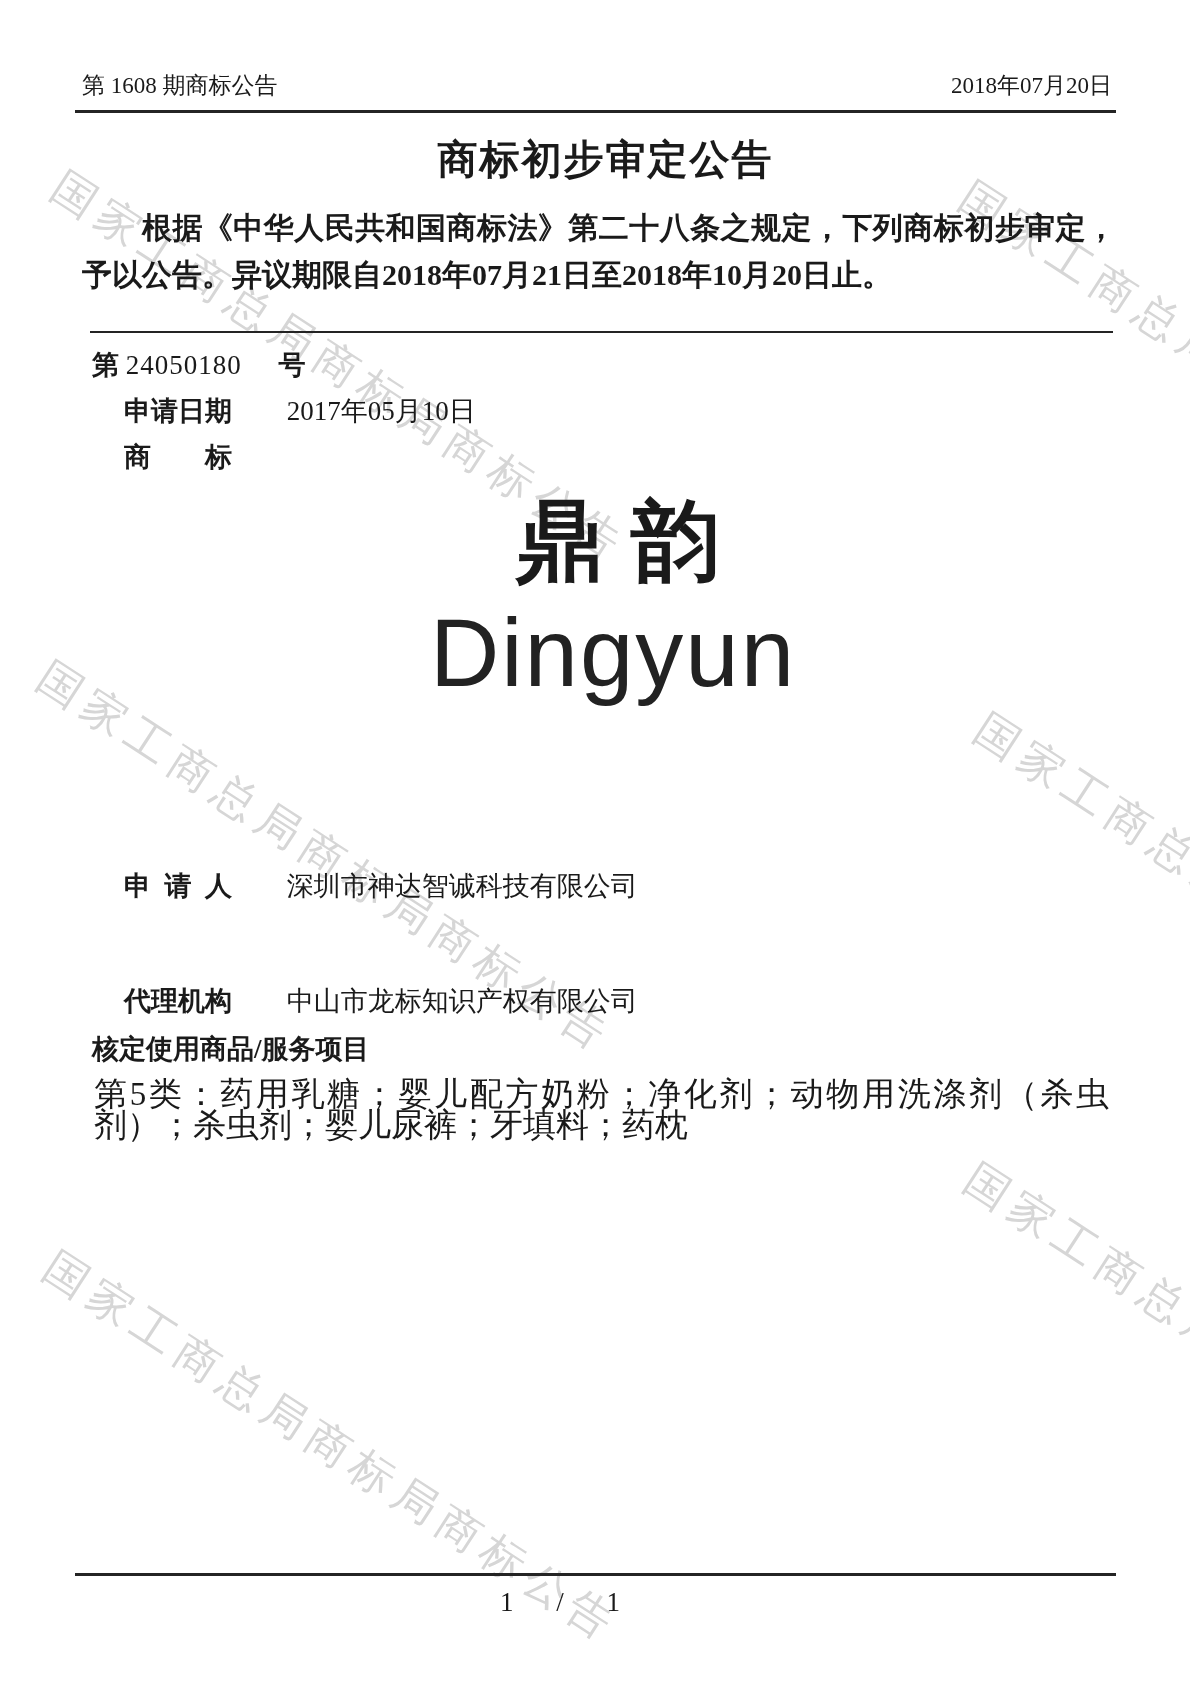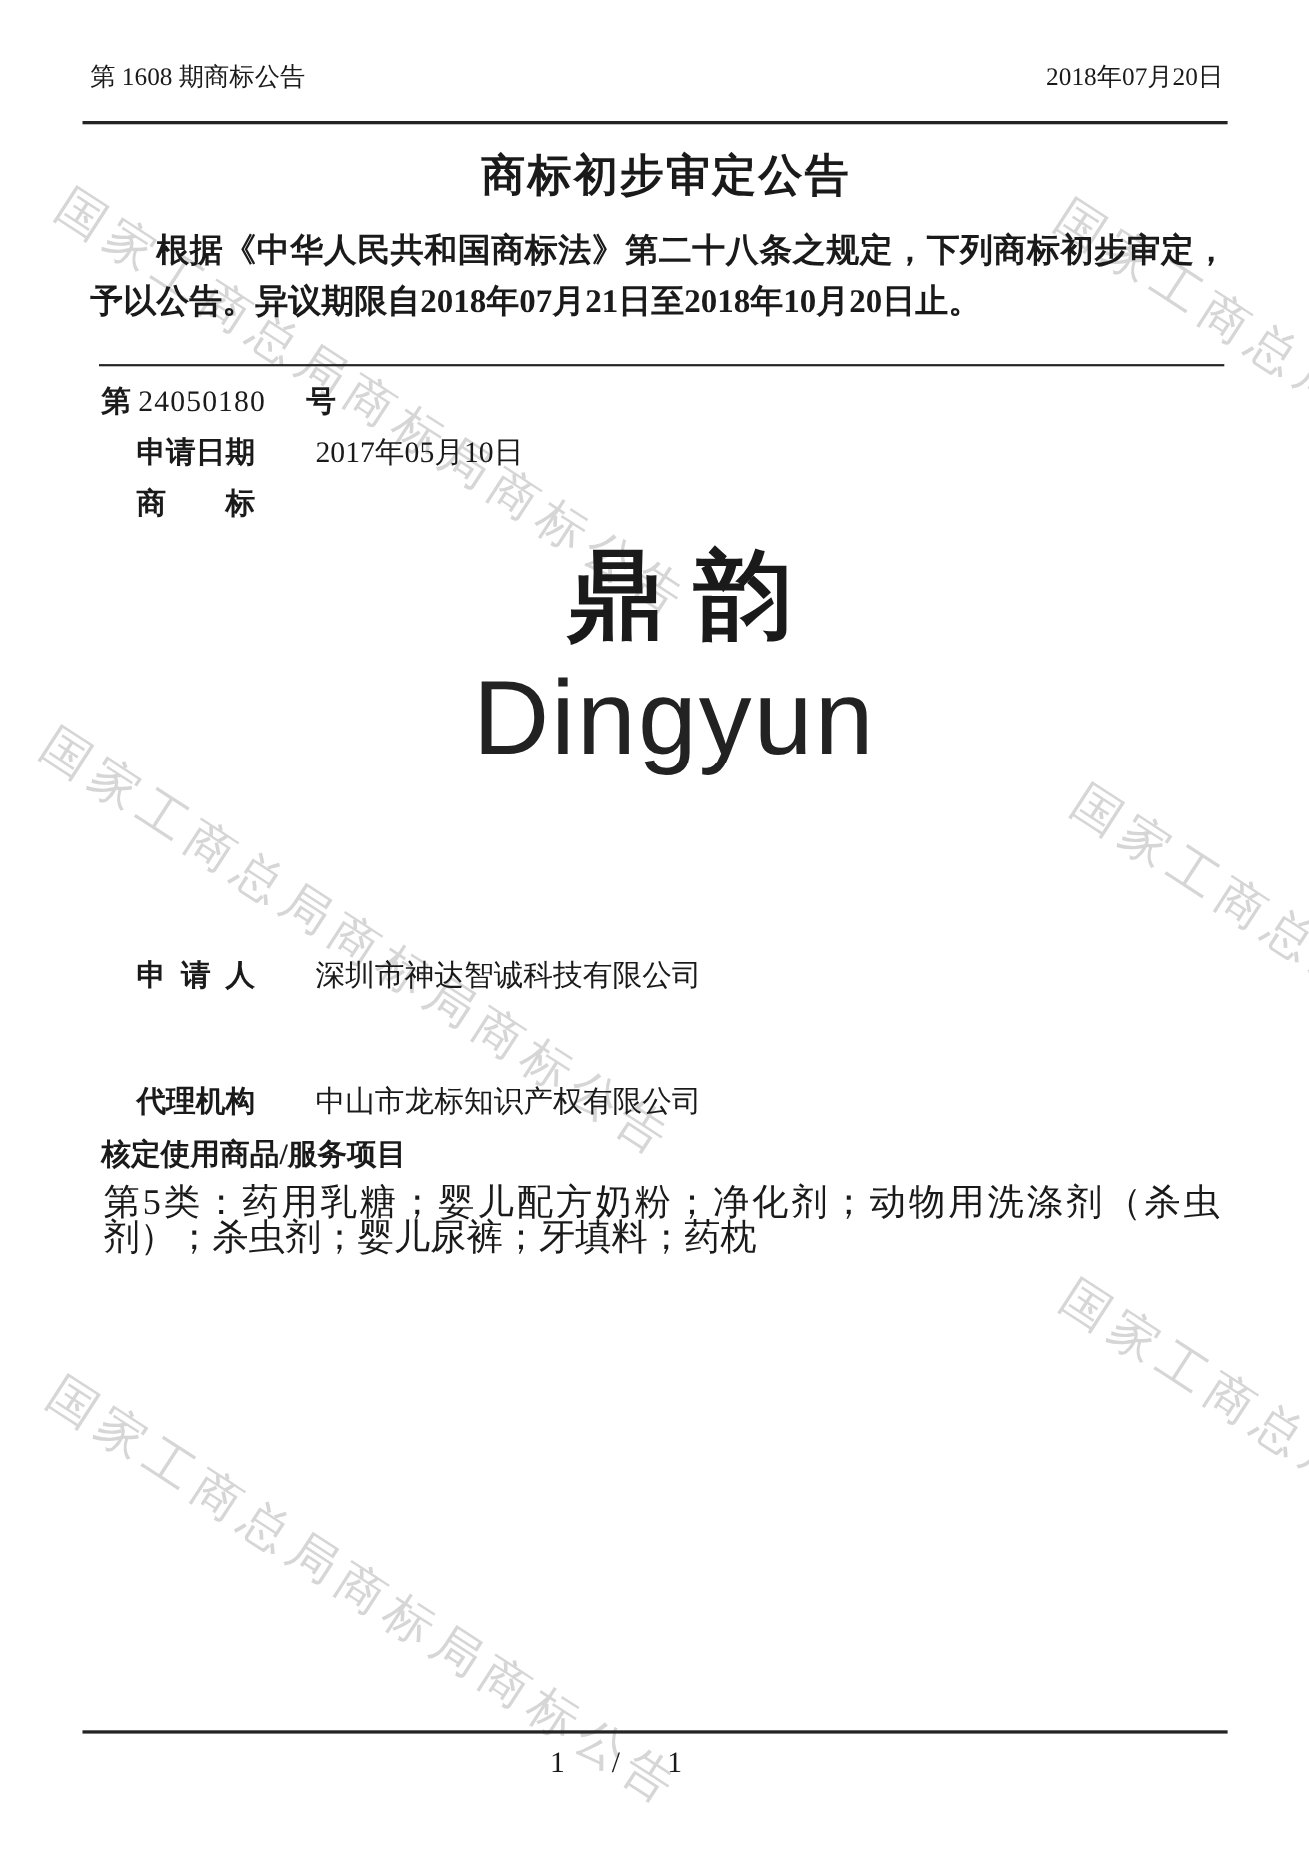--- a/index.html
+++ b/index.html
@@ -27,21 +27,21 @@
   }
   .wm-l1{left:72px;top:158px;}
   .wm-r1{left:980px;top:168px;}
   .wm-l2{left:58px;top:648px;}
   .wm-r2{left:995px;top:700px;}
   .wm-l3{left:64px;top:1238px;}
   .wm-r3{left:985px;top:1150px;}
   
   .layer{position:absolute;inset:0;z-index:1;}
   .hdr{
-    position:absolute;top:54px;left:82px;right:78px;
+    position:absolute;top:70px;left:82px;right:78px;
     display:flex;justify-content:space-between;
     font-size:23px;
   }
   .rule{position:absolute;height:0;border-top:3px solid #242424;}
   .rule-top{top:110px;left:75px;right:74px;}
   .rule-mid{top:331px;left:90px;right:77px;border-top-width:2px;}
   .rule-bottom{top:1573px;left:75px;right:74px;}
   .doc-title{
     position:absolute;top:132px;left:0;right:0;
     text-align:center;font-size:40px;font-weight:bold;

